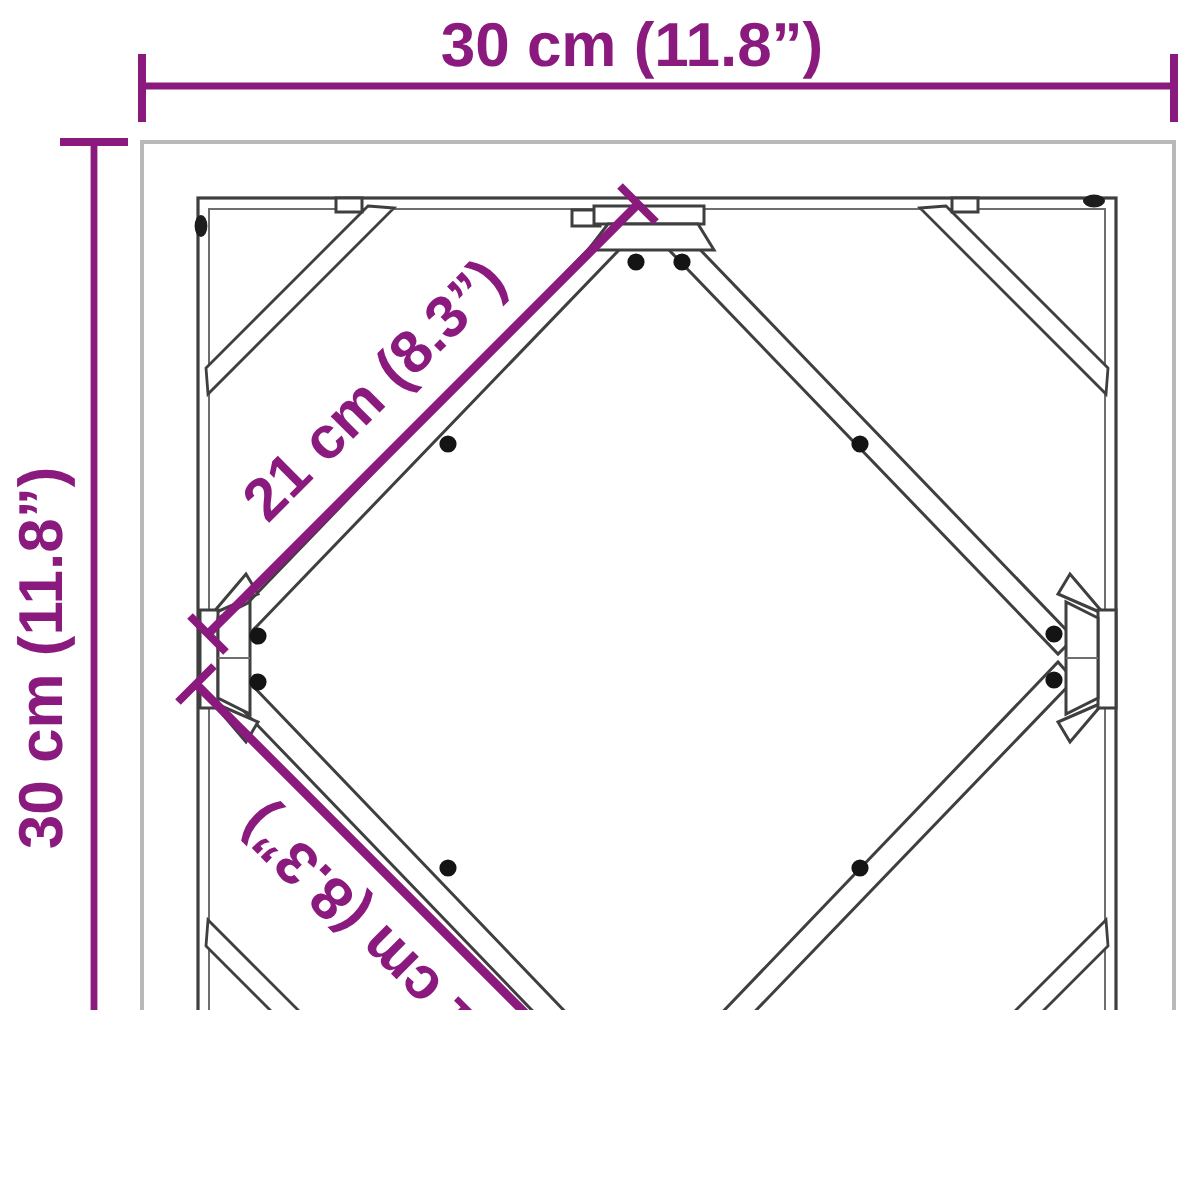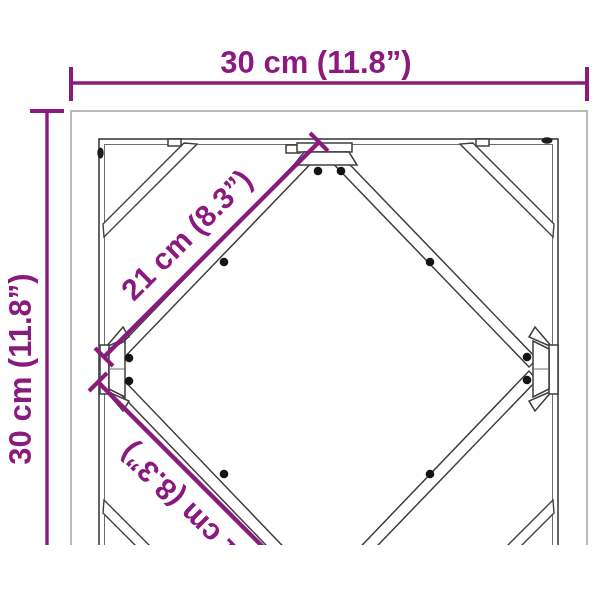--- a/index.html
+++ b/index.html
@@ -1,18 +1,18 @@
 <!DOCTYPE html>
 <html style="--dimension-accent: #8b1a7e; --frame-line: #3f3f3f; --frame-border-light: #b9b9b9; --screw-dot: #141414; --background: #ffffff;"><head>
 <meta charset="utf-8">
 <style>
   html,body{margin:0;padding:0;background:#ffffff;}
   .stage{
     position:relative;width:600px;height:505px;background:#ffffff;
-    font-family:"Liberation Sans", sans-serif;overflow:hidden;margin-top:40px;
+    font-family:"Liberation Sans", sans-serif;overflow:hidden;
   }
   svg{display:block;}
   
   .border-light{fill:none;stroke:var(--frame-border-light,#b9b9b9);stroke-width:2;}
   .frame-line{fill:none;stroke:var(--frame-line,#3f3f3f);stroke-width:1.6;}
   .frame-line-thin{fill:none;stroke:#6e6e6e;stroke-width:1;}
   .plate{fill:#ffffff;stroke:var(--frame-line,#3f3f3f);stroke-width:1.5;}
   .gusset{fill:#ffffff;stroke:var(--frame-line,#3f3f3f);stroke-width:1.4;}
   .nub{fill:#1d1d1d;stroke:none;}
   .screw{fill:var(--screw-dot,#141414);stroke:none;}

